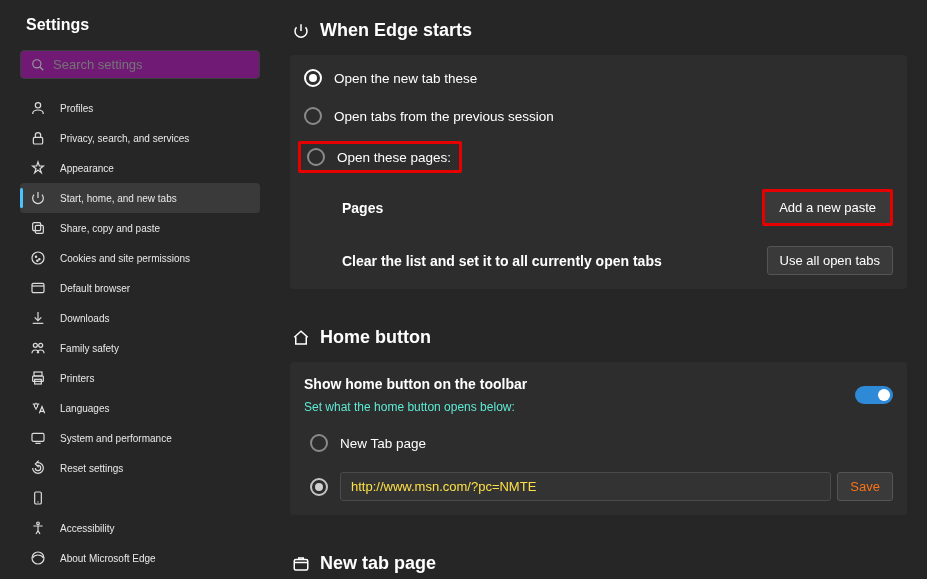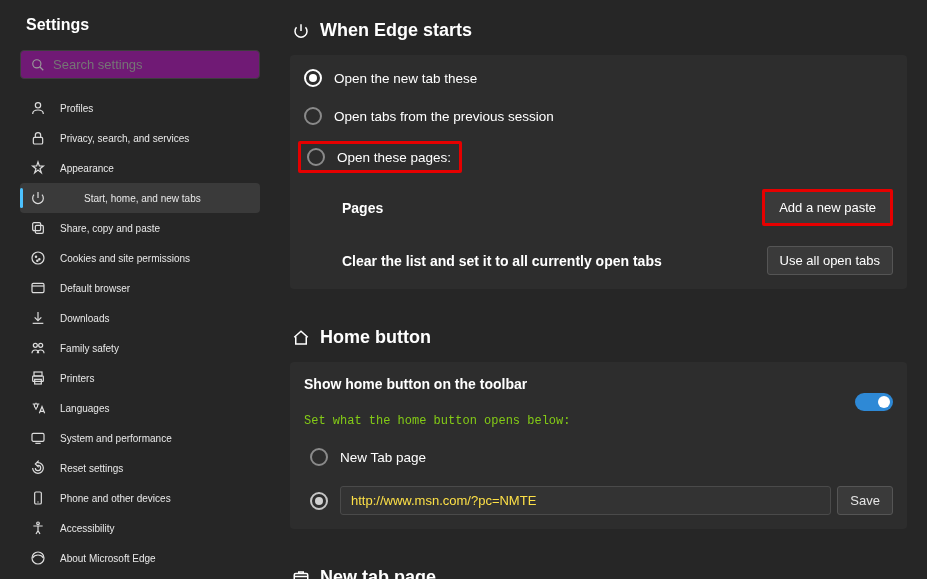--- a/index.html
+++ b/index.html
@@ -50,21 +50,20 @@
     padding: 7px 10px;
     border-radius: 4px;
     cursor: pointer;
     color: #e8e8e8;
     font-size: 10px;
     position: relative;
   }
   .nav-item svg { margin-right: 14px; flex-shrink: 0; }
   .nav-item.selected {
     background: #3a3a3a;
-    gap: 24px;
   }
   .nav-item.selected::before {
     content: "";
     position: absolute;
     left: 0;
     top: 5px;
     bottom: 5px;
     width: 3px;
     background: #4cc2ff;
     border-radius: 2px;
@@ -124,22 +123,22 @@
     border-radius: 3px;
     font-size: 13px;
     cursor: pointer;
   }
   .btn.highlighted {
     border: 3px solid #e60000;
     padding: 8px 14px;
     border-radius:2px;
   }
   .row.between { justify-content: space-between; align-items:center; }
-  .col { display:flex; flex-direction:column; gap:22px; }
-  .sub { font-size: 12px; color: #84cc16; font-family: Liberation Mono, monospace; }
+  .col { display:flex; flex-direction:column; gap:8px; }
+  .sub { font-size: 12px; color: #5eead4; }
   .label-strong { font-size:14px; font-weight:600; }
 
   .toggle {
     width: 38px; height: 18px;
     background: #2e89d6;
     border-radius: 10px;
     position: relative;
     cursor: pointer;
     flex-shrink:0;
   }
@@ -150,21 +149,21 @@
   .url-input {
     flex:1;
     background:#333;
     border:1px solid #4a4a4a;
     color:#fde047;
     font-size:13px;
     padding:6px 10px;
     border-radius:3px;
   }
   .save-btn {
-    background:#3a3a3a; border:1px solid #555; color:#e5e5e5;
+    background:#3a3a3a; border:1px solid #555; color:#f97316;
     padding:6px 12px; font-size:13px; margin-left:6px; border-radius:3px;
   }
   .gap { height: 28px; }
   .panel .row.radioset { padding-left: 20px; }
   .label-head { font-weight:600; font-size:14px; }
 </style>
 </head>
 <body>
 
 <div class="app">
@@ -272,21 +271,20 @@
       <svg width="16" height="16" viewBox="0 0 24 24" fill="none" stroke="#ddd" stroke-width="1.8">
           <path d="M4 12a8 8 0 108-8V2L8 6l4 4V8a4 4 0 11-4 4"></path>
         </svg>
       <span>Reset settings</span>
     </div>
     <div class="nav-item">
       <svg width="16" height="16" viewBox="0 0 24 24" fill="none" stroke="#ddd" stroke-width="1.8">
           <rect x="7" y="3" width="10" height="18" rx="2"></rect>
           <line x1="11" y1="18" x2="13" y2="18"></line>
         </svg>
-      <span>Phone and other devices</span>
     </div>
     <div class="nav-item">
       <svg width="16" height="16" viewBox="0 0 24 24" fill="none" stroke="#ddd" stroke-width="1.8">
           <circle cx="12" cy="5" r="2"></circle>
           <path d="M5 9h14M12 9v7M9 21l3-5 3 5"></path>
         </svg>
       <span>Accessibility</span>
     </div>
     <div class="nav-item">
       <svg width="16" height="16" viewBox="0 0 24 24" fill="none" stroke="#ddd" stroke-width="1.8">

